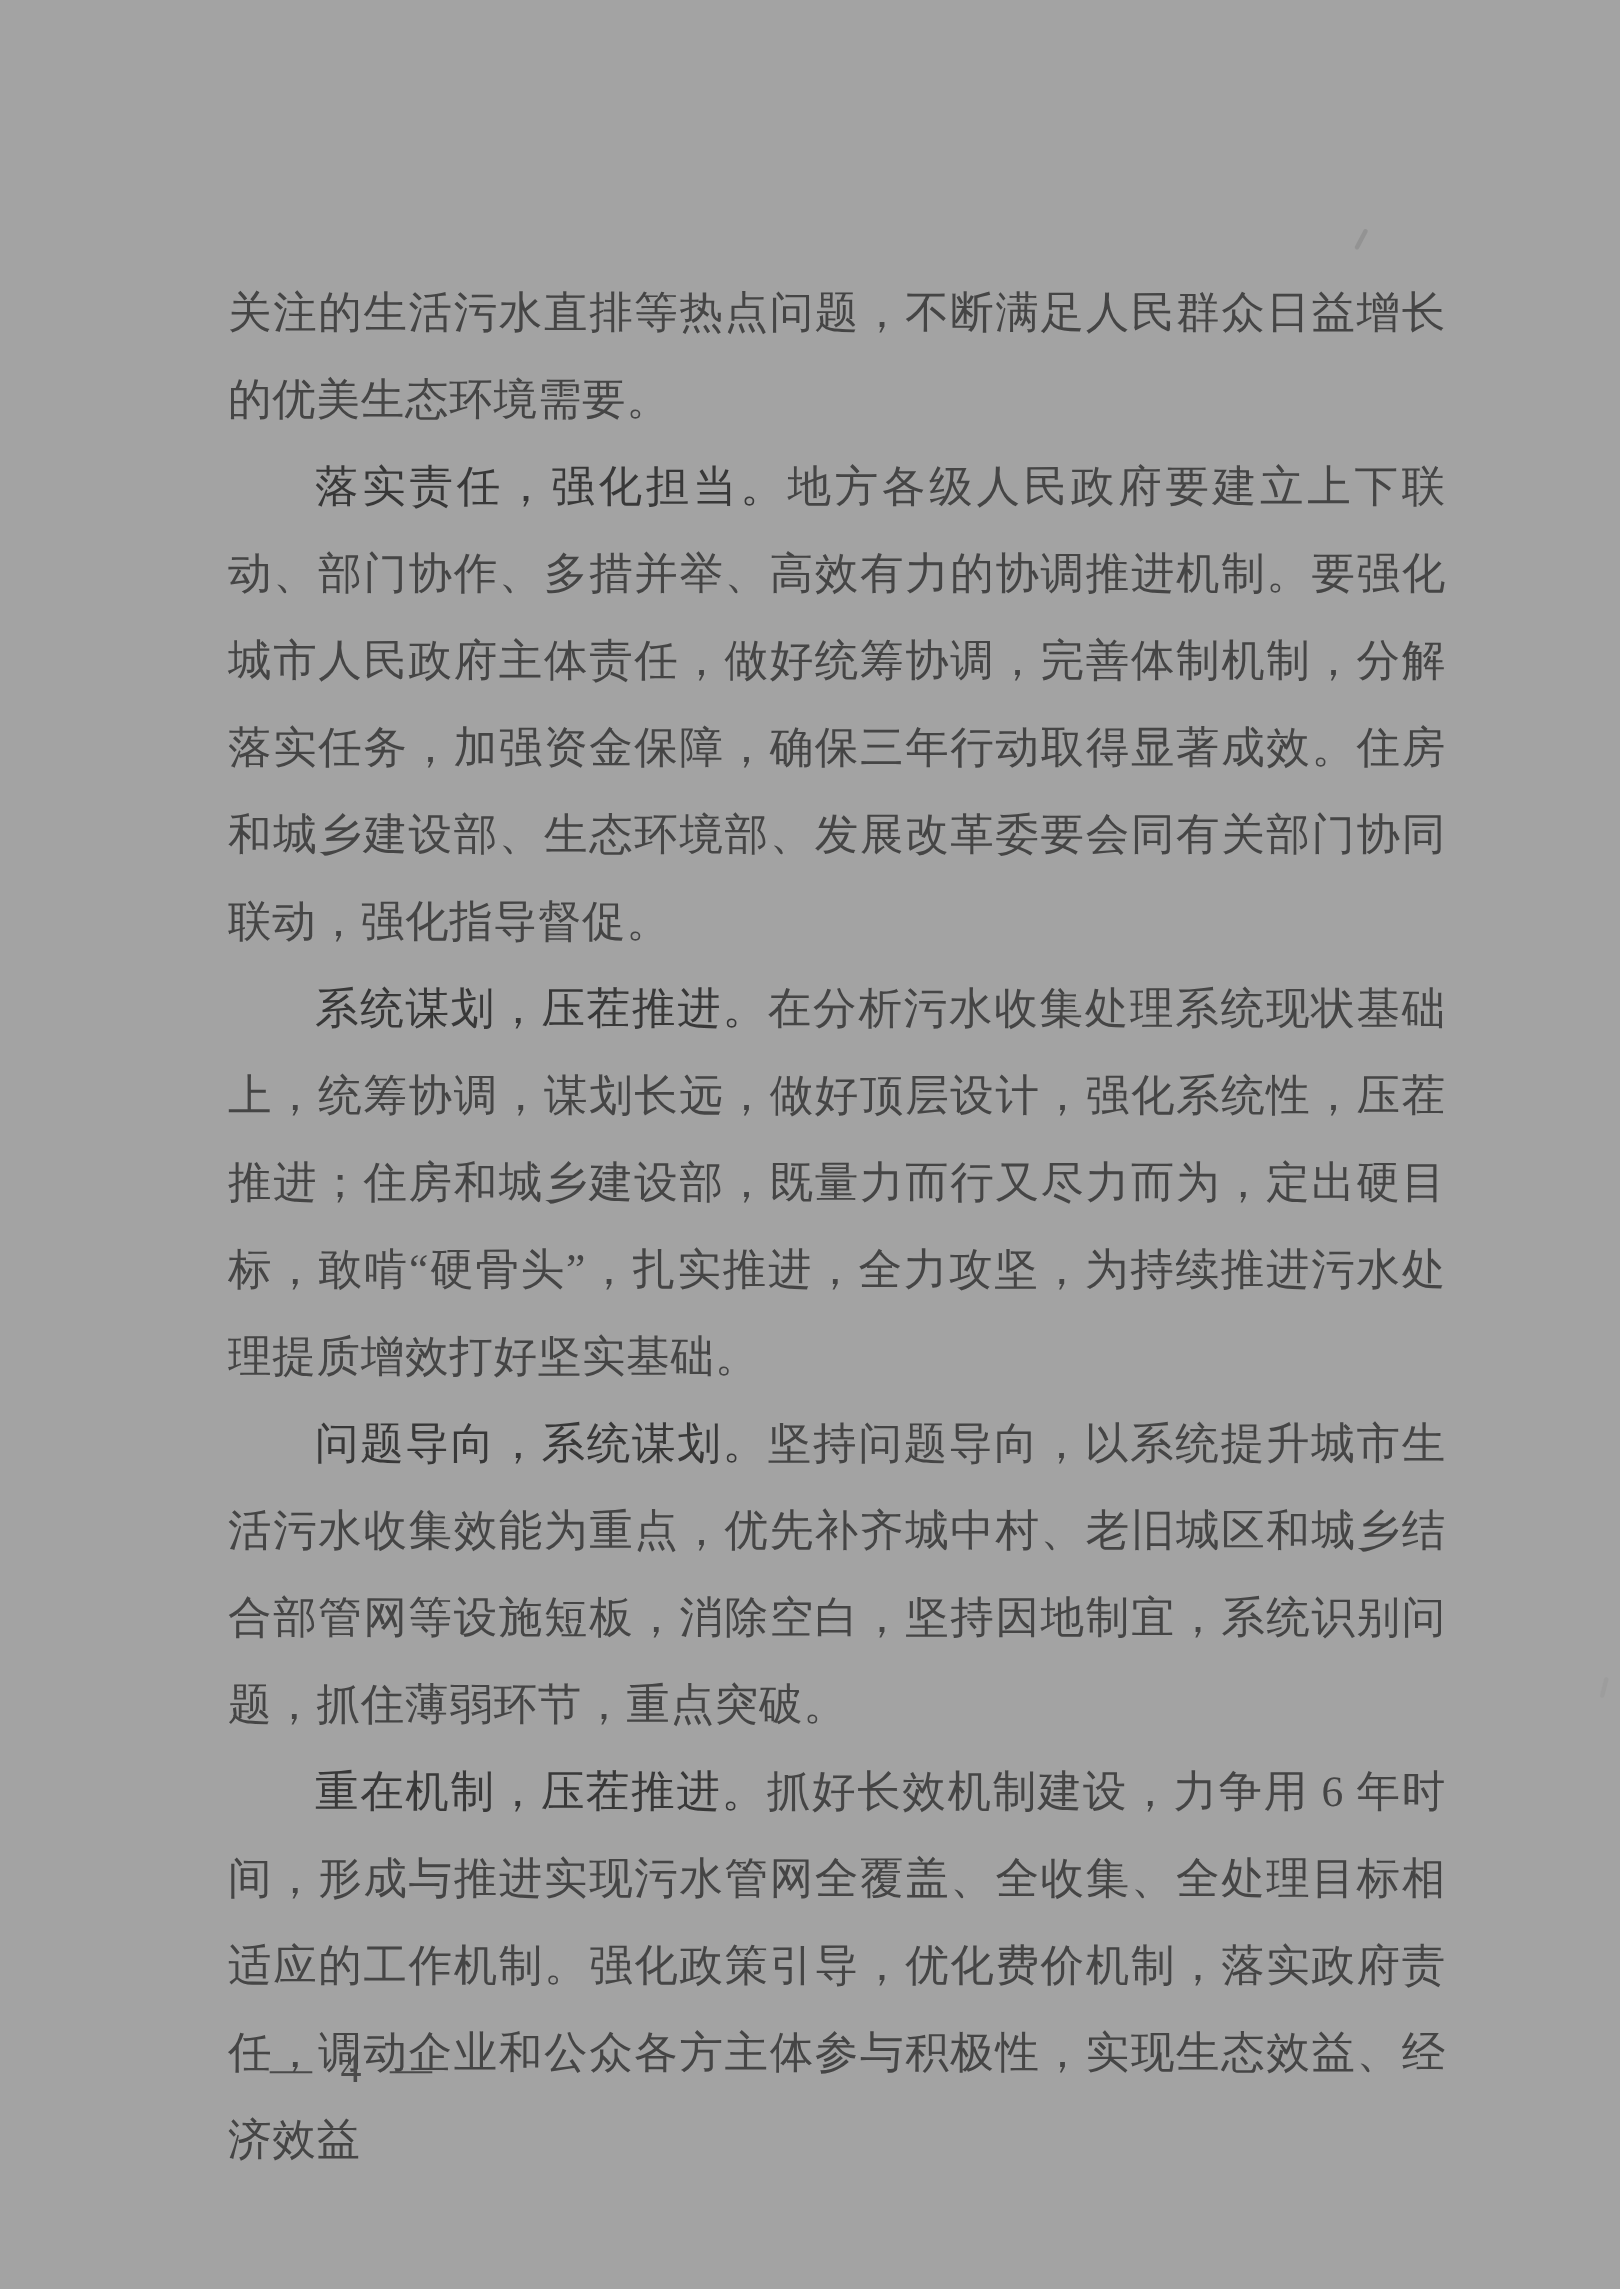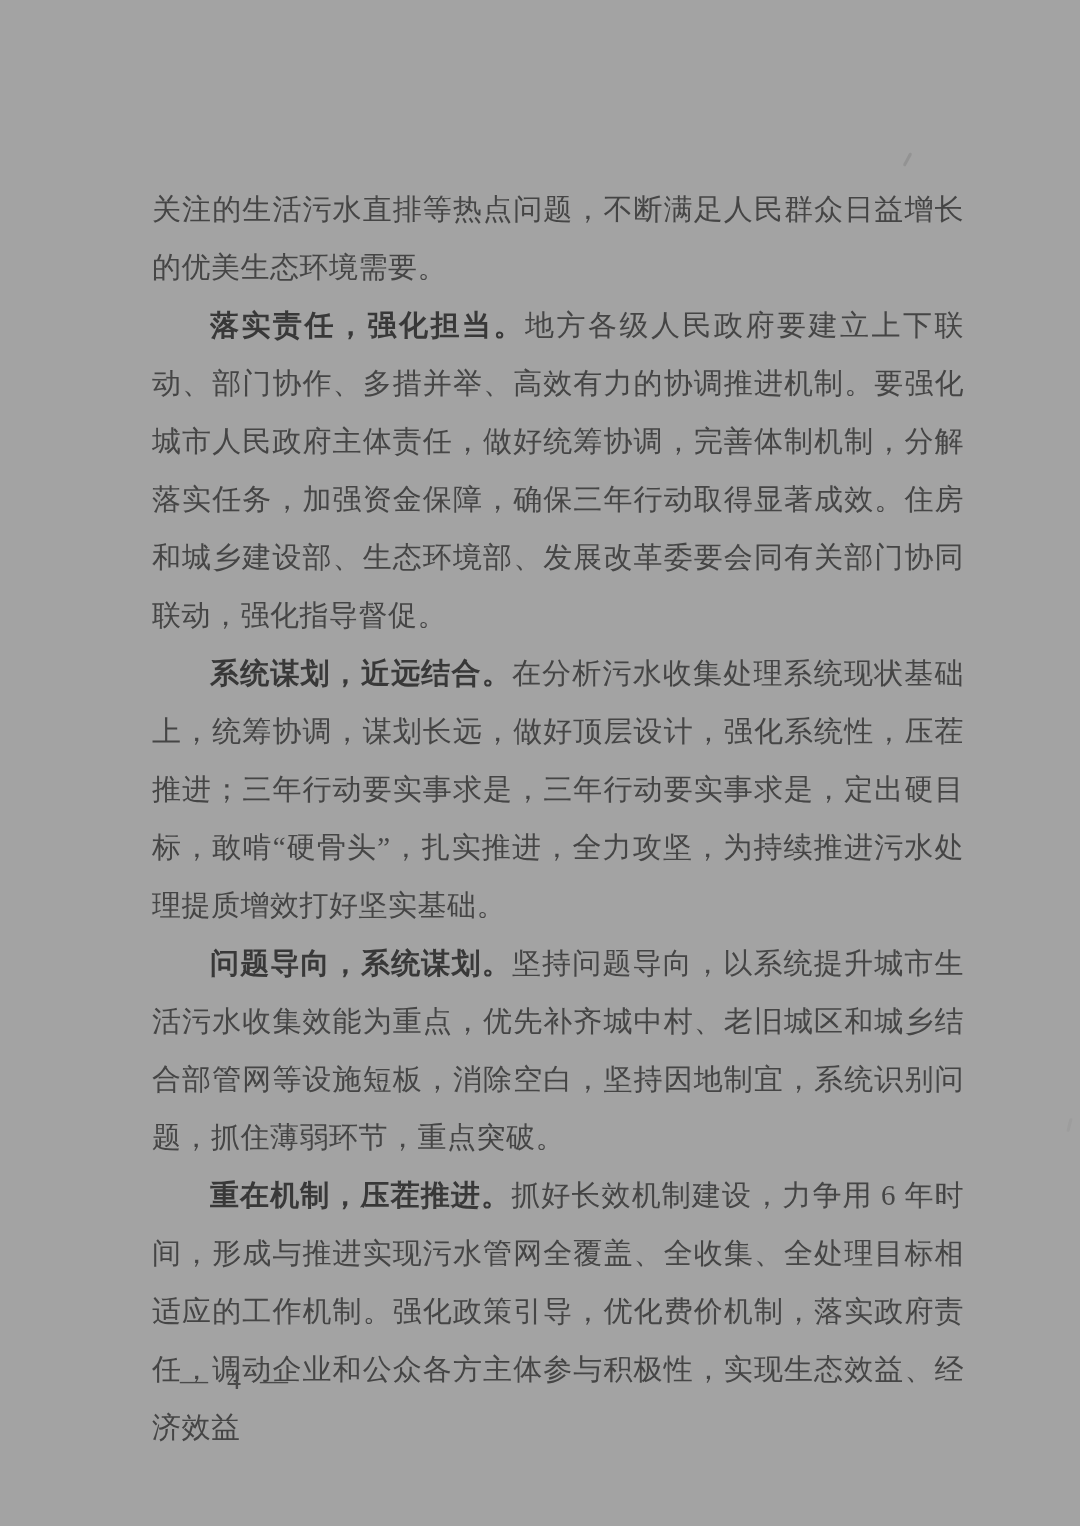--- a/index.html
+++ b/index.html
@@ -30,21 +30,21 @@
     letter-spacing: 0.5px;
   }
   .content p {
     margin: 0;
     padding: 0;
   }
   .content p.indent {
     text-indent: 2em;
   }
   .lead {
-    font-weight: bold;
+    font-weight: normal;
     color: #383838;
   }
   .page-footer {
     position: absolute;
     left: 180px;
     top: 1360px;
     font-size: 28px;
     line-height: 40px;
     color: #4a4a4a;
     letter-spacing: 6px;
@@ -85,21 +85,21 @@
 
     <p>
       <span>关注的生活污水直排等热点问题，不断满足人民群众日益增长的优美生态环境需要。</span>
     </p>
 
     <p class="indent">
       <span class="lead">落实责任，强化担当。</span><span>地方各级人民政府要建立上下联动、部门协作、多措并举、高效有力的协调推进机制。要强化城市人民政府主体责任，做好统筹协调，完善体制机制，分解落实任务，加强资金保障，确保三年行动取得显著成效。住房和城乡建设部、生态环境部、发展改革委要会同有关部门协同联动，强化指导督促。</span>
     </p>
 
     <p class="indent">
-      <span class="lead">系统谋划，近远结合。</span><span>在分析污水收集处理系统现状基础上，统筹协调，谋划长远，做好顶层设计，强化系统性，压茬推进；三年行动要实事求是，三年行动要实事求是，定出硬目标，敢啃“硬骨头”，扎实推进，全力攻坚，为持续推进污水处理提质增效打好坚实基础。</span>
+      <span class="lead">系统谋划，压茬推进。</span><span>在分析污水收集处理系统现状基础上，统筹协调，谋划长远，做好顶层设计，强化系统性，压茬推进；住房和城乡建设部，既量力而行又尽力而为，定出硬目标，敢啃“硬骨头”，扎实推进，全力攻坚，为持续推进污水处理提质增效打好坚实基础。</span>
     </p>
 
     <p class="indent">
       <span class="lead">问题导向，系统谋划。</span><span>坚持问题导向，以系统提升城市生活污水收集效能为重点，优先补齐城中村、老旧城区和城乡结合部管网等设施短板，消除空白，坚持因地制宜，系统识别问题，抓住薄弱环节，重点突破。</span>
     </p>
 
     <p class="indent">
       <span class="lead">重在机制，压茬推进。</span><span>抓好长效机制建设，力争用 6 年时间，形成与推进实现污水管网全覆盖、全收集、全处理目标相适应的工作机制。强化政策引导，优化费价机制，落实政府责任，调动企业和公众各方主体参与积极性，实现生态效益、经济效益</span>
     </p>
 

